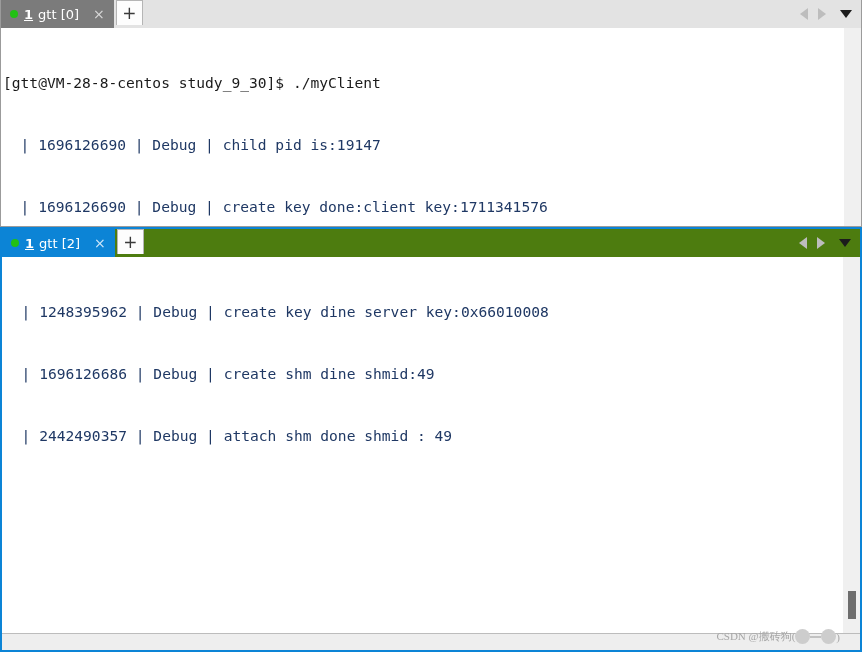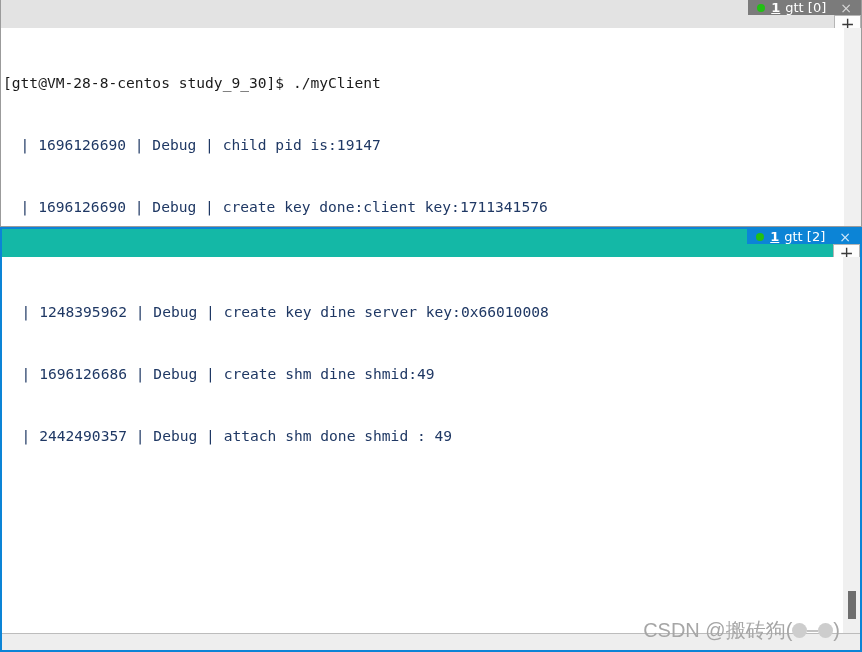--- a/index.html
+++ b/index.html
@@ -38,27 +38,26 @@
   }
   .term-window.active {
     border: 2px solid #0c84d6;
   }
 
   
   .tabbar {
     height: 28px;
     min-height: 28px;
     display: flex;
-    align-items: flex-end;
+    align-items: flex-start;
     box-sizing: border-box;
     position: relative;
-    flex-direction: column;
   }
   .tabbar.inactive { background: #e3e3e3; }
-  .tabbar.active   { background: #14b8a6; }
+  .tabbar.active   { background: #4d7c0f; }
 
   .tab {
     height: 28px;
     box-sizing: border-box;
     display: flex;
     align-items: center;
     padding: 0 7px 0 9px;
     gap: 6px;
     font-family: "DejaVu Sans", sans-serif;
     font-size: 13px;
@@ -184,22 +183,22 @@
     width: 8px;
     background: #6e6e6e;
     border-radius: 0px;
   }
 
   
   .watermark {
     position: absolute;
     right: 22px;
     bottom: 8px;
-    font-family: Liberation Sans, sans-serif;
-    font-size: 20px;
+    font-family: Liberation Serif, serif;
+    font-size: 11px;
     color: #a6a6a6;
     white-space: nowrap;
     user-select: none;
     display: flex;
     align-items: center;
     gap: 0px;
   }
   .wm-eyes {
     display: inline-flex;
     align-items: center;

